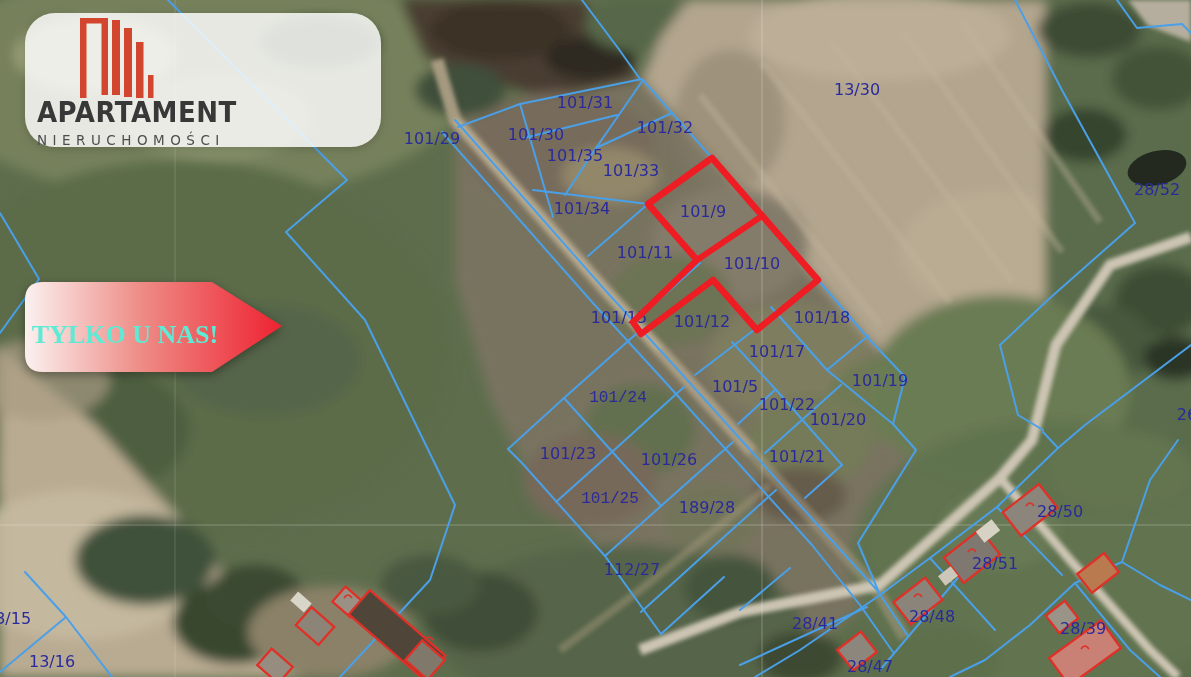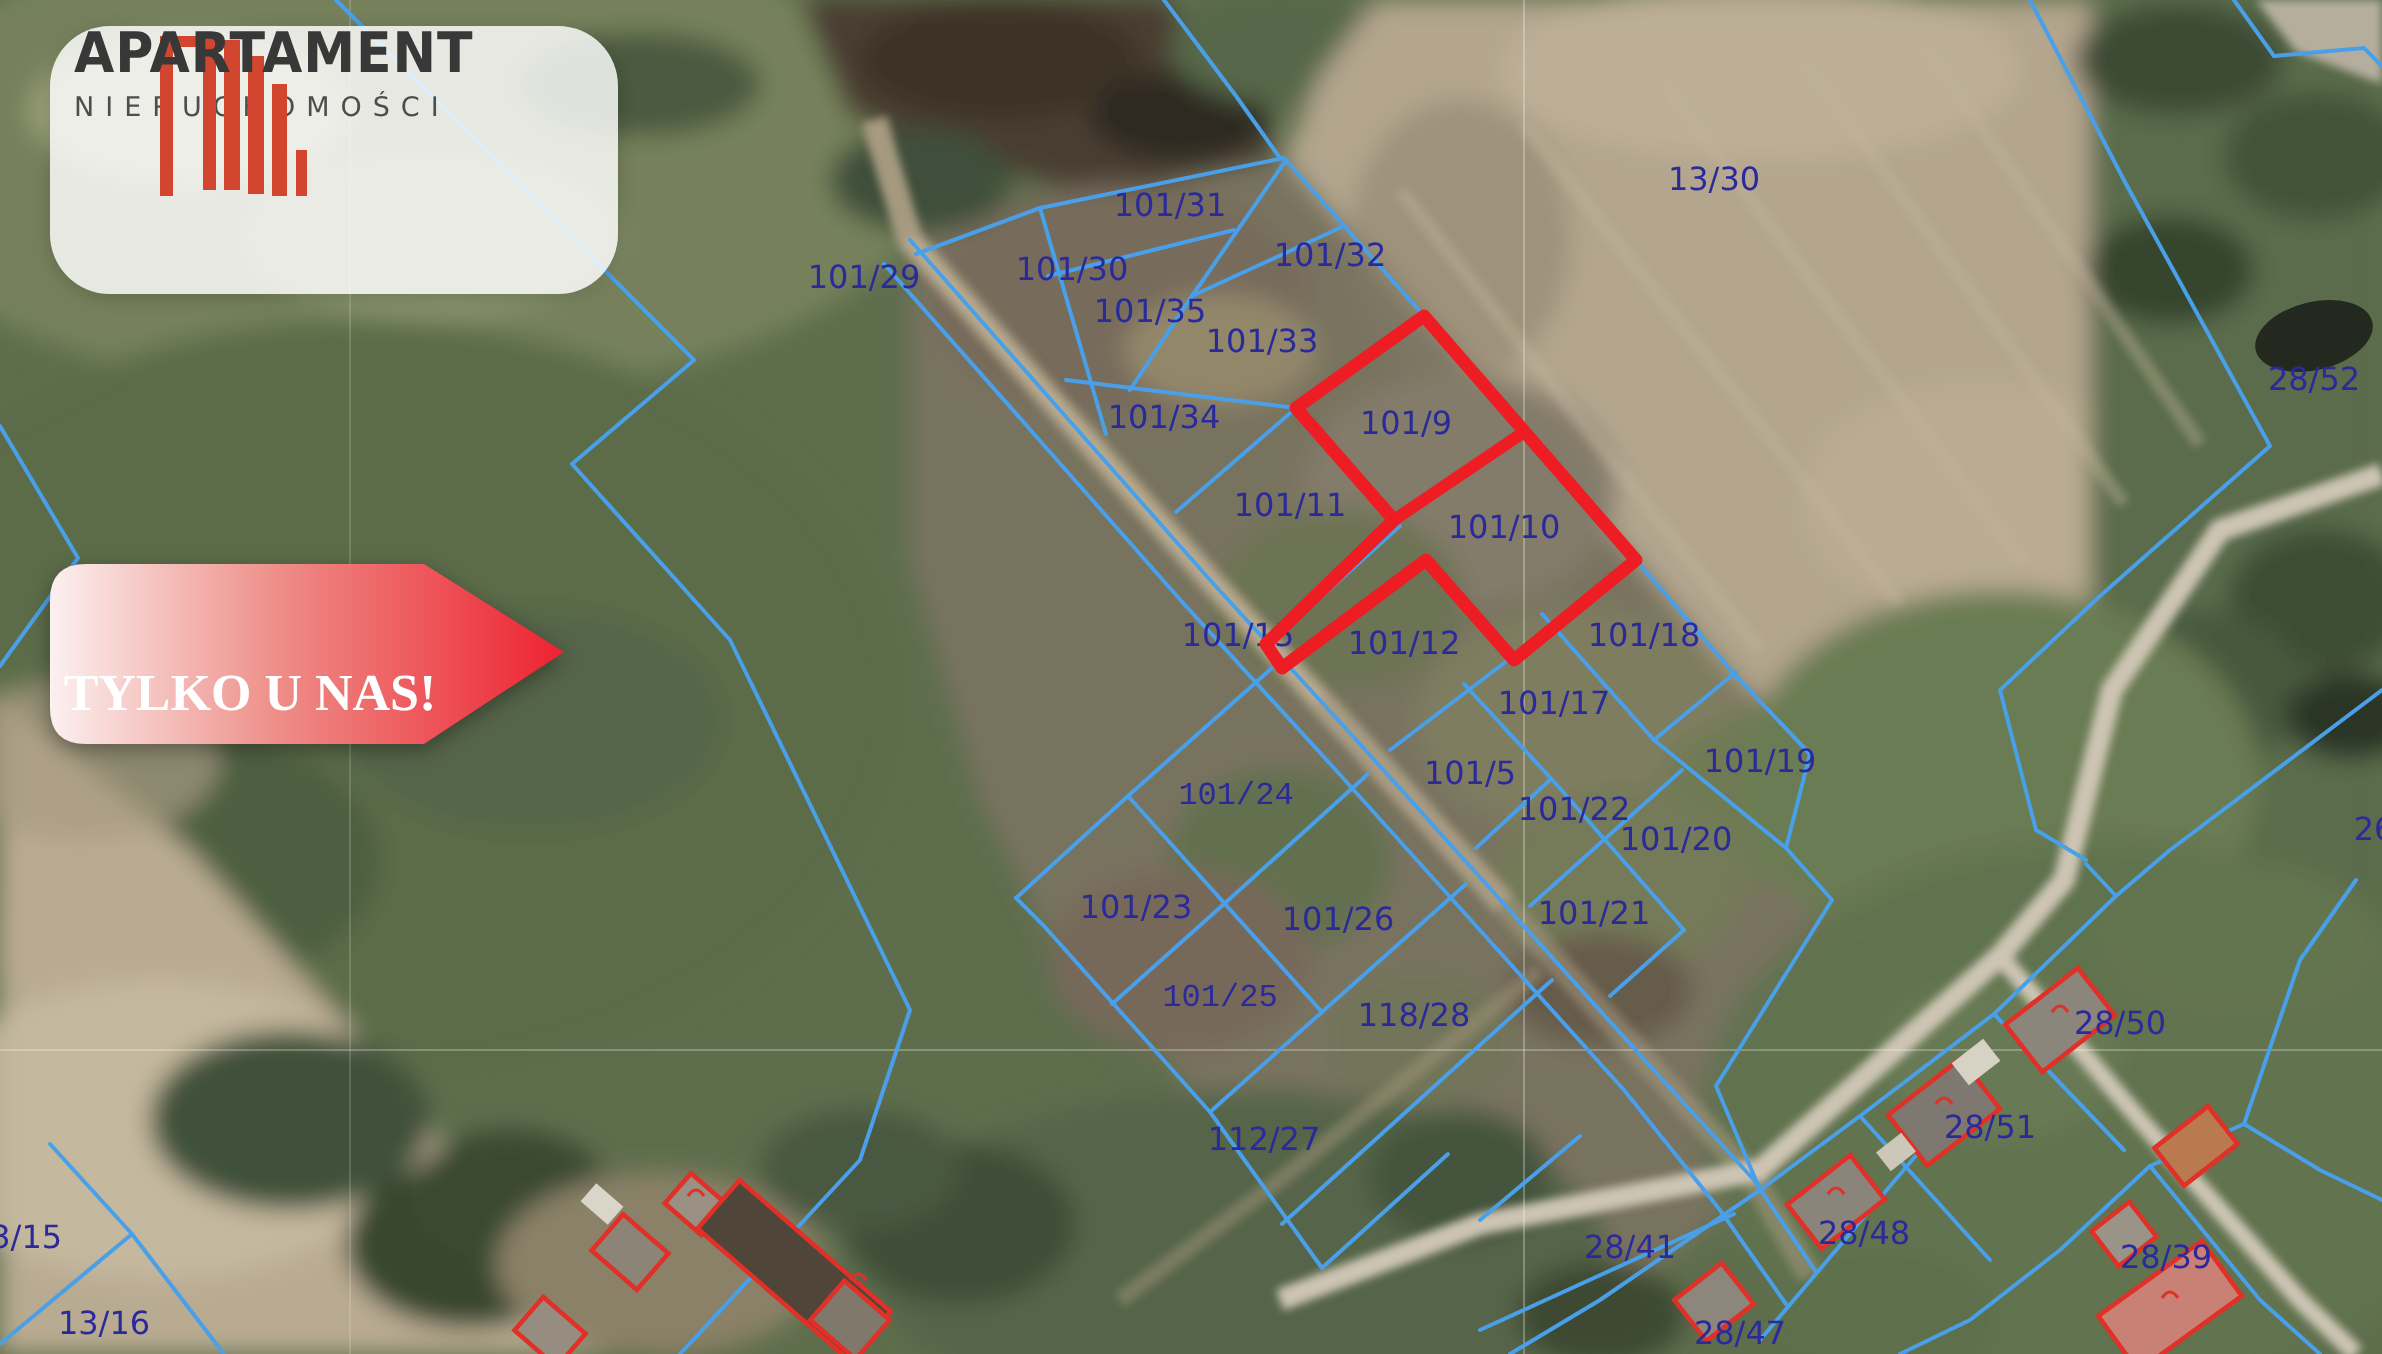--- a/index.html
+++ b/index.html
@@ -8,35 +8,35 @@
   #stage svg{position:absolute;left:0;top:0;}
   #base-map{z-index:1;}
   #labels{position:absolute;left:0;top:0;width:100%;height:100%;z-index:2;}
   .plabel{position:absolute;transform:translate(-50%,-50%);white-space:nowrap;
           font:400 16px/1.1 "DejaVu Sans",sans-serif;color:var(--label-color,#2a2a9b);}
   #red-overlay{z-index:3;pointer-events:none;}
   .blue-line{stroke:var(--line-color,#4aa0e8);stroke-width:2;fill:none;
              stroke-linejoin:round;stroke-linecap:round;}
   .red-line{stroke:var(--hl-color,#ee1d23);}
   
-  #logo-card{position:absolute;left:25px;top:13px;width:284px;height:134px;z-index:4;
+  #logo-card{position:absolute;left:25px;top:13px;width:356px;height:134px;z-index:4;
              background:rgba(255,255,255,.82);border-radius:30px;
-             box-shadow:0 2px 10px rgba(0,0,0,.18);display:flex;align-items:flex-start;}
+             box-shadow:0 2px 10px rgba(0,0,0,.18);display:flex;align-items:flex-end;}
   #logo-icon{margin-left:44px;flex:0 0 auto;}
   #logo-text{margin-left:12px;display:flex;flex-direction:column;}
   #brand-name{font:800 28px/1 "DejaVu Sans",sans-serif;letter-spacing:.5px;
               color:#383838;transform:scaleX(.93);transform-origin:left center;}
   #brand-subtitle{font:400 13.5px/1 "DejaVu Sans",sans-serif;letter-spacing:5.5px;
               color:#4d4d4d;margin-top:7px;}
   
   #banner{position:absolute;left:25px;top:282px;width:262px;height:90px;z-index:4;
           filter:drop-shadow(0 3px 5px rgba(0,0,0,.35));}
-  #banner-text{position:absolute;left:0;top:16px;width:200px;height:98px;
+  #banner-text{position:absolute;left:0;top:4px;width:200px;height:98px;
                display:flex;align-items:center;justify-content:center;
-               font:700 26px/1 "Liberation Serif",serif;color:#ffffff;}
+               font:700 26px/1 "Liberation Serif",serif;color:#5eead4;}
 </style>
 </head>
 <body>
 
 <div id="stage">
 
   <svg id="base-map" width="1191" height="677" viewBox="0 0 1191 677">
     <defs>
       <filter id="soft" x="-30%" y="-30%" width="160%" height="160%">
           <feGaussianBlur stdDeviation="6"></feGaussianBlur>
@@ -236,21 +236,21 @@
       <div class="plabel" style="left: 777px; top: 352px;">101/17</div>
       <div class="plabel" style="left: 735px; top: 387px;">101/5</div>
       <div class="plabel" style="left: 880px; top: 381px; text-align: right;">101/19</div>
       <div class="plabel" style="left: 787px; top: 405px;">101/22</div>
       <div class="plabel" style="left: 838px; top: 420px;">101/20</div>
       <div class="plabel" style="left: 618px; top: 399px; font-family: Liberation Mono, monospace;">101/24</div>
       <div class="plabel" style="left: 797px; top: 457px;">101/21</div>
       <div class="plabel" style="left: 568px; top: 454px;">101/23</div>
       <div class="plabel" style="left: 669px; top: 460px;">101/26</div>
       <div class="plabel" style="left: 610px; top: 500px; font-family: Liberation Mono, monospace;">101/25</div>
-      <div class="plabel" style="left: 707px; top: 508px;">118/28</div>
+      <div class="plabel" style="left: 707px; top: 508px;">189/28</div>
       <div class="plabel" style="left: 632px; top: 570px;">112/27</div>
       <div class="plabel" style="left: 1060px; top: 512px;">28/50</div>
       <div class="plabel" style="left: 995px; top: 564px;">28/51</div>
       <div class="plabel" style="left: 932px; top: 617px;">28/48</div>
       <div class="plabel" style="left: 815px; top: 624px;">28/41</div>
       <div class="plabel" style="left: 1083px; top: 629px;">28/39</div>
       <div class="plabel" style="left: 870px; top: 667px;">28/47</div>
       <div class="plabel" style="left: 8px; top: 619px;">13/15</div>
       <div class="plabel" style="left: 52px; top: 662px;">13/16</div>
       <div class="plabel" style="left: 1187px; top: 415px;">26</div>

